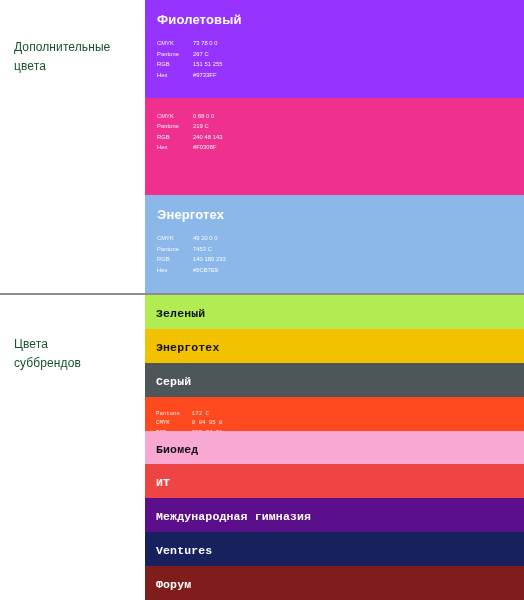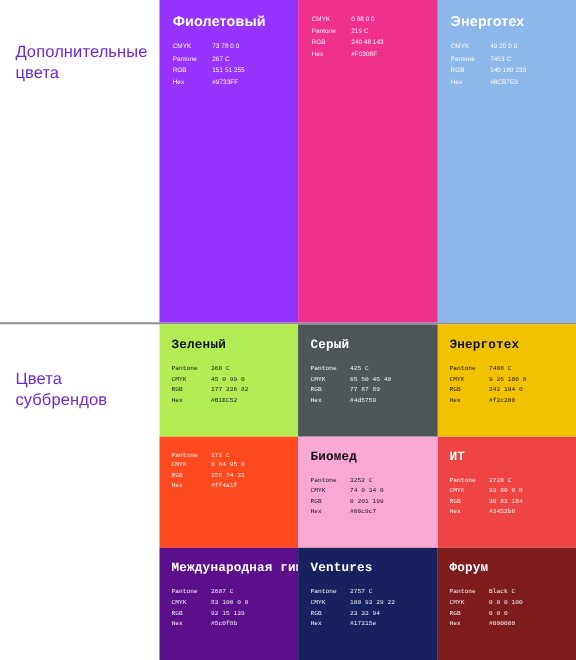--- a/index.html
+++ b/index.html
@@ -48,37 +48,37 @@
     background: #ffffff;
     box-sizing: border-box;
     padding: 0 14px;
     display: flex;
     align-items: flex-start;
   }
   .section-additional .sidebar { padding-top: 38px; }
   .section-subbrands  .sidebar { padding-top: 40px; }
 
   .sidebar-heading {
-    font-size: 15px;
+    font-size: 12px;
     line-height: 19px;
-    color: #6d28d9;
+    color: #14532d;
     font-weight: 400;
     letter-spacing: 0.1px;
     white-space: pre-line;
   }
 
   
   .grid {
     flex: 1 1 auto;
     display: flex;
     flex-direction: column;
   }
   .grid-row {
     display: flex;
-    flex-direction: row;
+    flex-direction: column;
     flex: 1 1 auto;
     min-height: 0;
   }
   .section-additional .grid-row { height: 293px; }
   .section-subbrands .grid-row  { height: 33.3333%; font-family: Liberation Mono, monospace; }
 
   
   .swatch {
     flex: 1 1 0;
     min-width: 0;
@@ -236,20 +236,42 @@
               <span class="spec-key">RGB</span>
               <span class="spec-val">177 236 82</span>
             </div>
             <div class="spec-row">
               <span class="spec-key">Hex</span>
               <span class="spec-val">#B1EC52</span>
             </div>
           </div>
         </div>
 
+        <div class="swatch txt-dark" style="background:#F2C200">
+          <div class="swatch-title">Энерготех</div>
+          <div class="specs">
+            <div class="spec-row">
+              <span class="spec-key">Pantone</span>
+              <span class="spec-val">7408 C</span>
+            </div>
+            <div class="spec-row">
+              <span class="spec-key">CMYK</span>
+              <span class="spec-val">9 26 100 0</span>
+            </div>
+            <div class="spec-row">
+              <span class="spec-key">RGB</span>
+              <span class="spec-val">242 194 0</span>
+            </div>
+            <div class="spec-row">
+              <span class="spec-key">Hex</span>
+              <span class="spec-val">#f2c200</span>
+            </div>
+          </div>
+        </div>
+
         <div class="swatch txt-light" style="background:#4D5759">
           <div class="swatch-title">Серый</div>
           <div class="specs">
             <div class="spec-row">
               <span class="spec-key">Pantone</span>
               <span class="spec-val">425 C</span>
             </div>
             <div class="spec-row">
               <span class="spec-key">CMYK</span>
               <span class="spec-val">65 50 45 40</span>
@@ -258,42 +280,20 @@
               <span class="spec-key">RGB</span>
               <span class="spec-val">77 87 89</span>
             </div>
             <div class="spec-row">
               <span class="spec-key">Hex</span>
               <span class="spec-val">#4d5759</span>
             </div>
           </div>
         </div>
 
-        <div class="swatch txt-dark" style="background:#F2C200">
-          <div class="swatch-title">Энерготех</div>
-          <div class="specs">
-            <div class="spec-row">
-              <span class="spec-key">Pantone</span>
-              <span class="spec-val">7408 C</span>
-            </div>
-            <div class="spec-row">
-              <span class="spec-key">CMYK</span>
-              <span class="spec-val">9 26 100 0</span>
-            </div>
-            <div class="spec-row">
-              <span class="spec-key">RGB</span>
-              <span class="spec-val">242 194 0</span>
-            </div>
-            <div class="spec-row">
-              <span class="spec-key">Hex</span>
-              <span class="spec-val">#f2c200</span>
-            </div>
-          </div>
-        </div>
-
       </div>
 
       <div class="grid-row">
 
         <div class="swatch txt-light" style="background:#FF4A1F">
           <div class="specs">
             <div class="spec-row">
               <span class="spec-key">Pantone</span>
               <span class="spec-val">172 C</span>
             </div>

